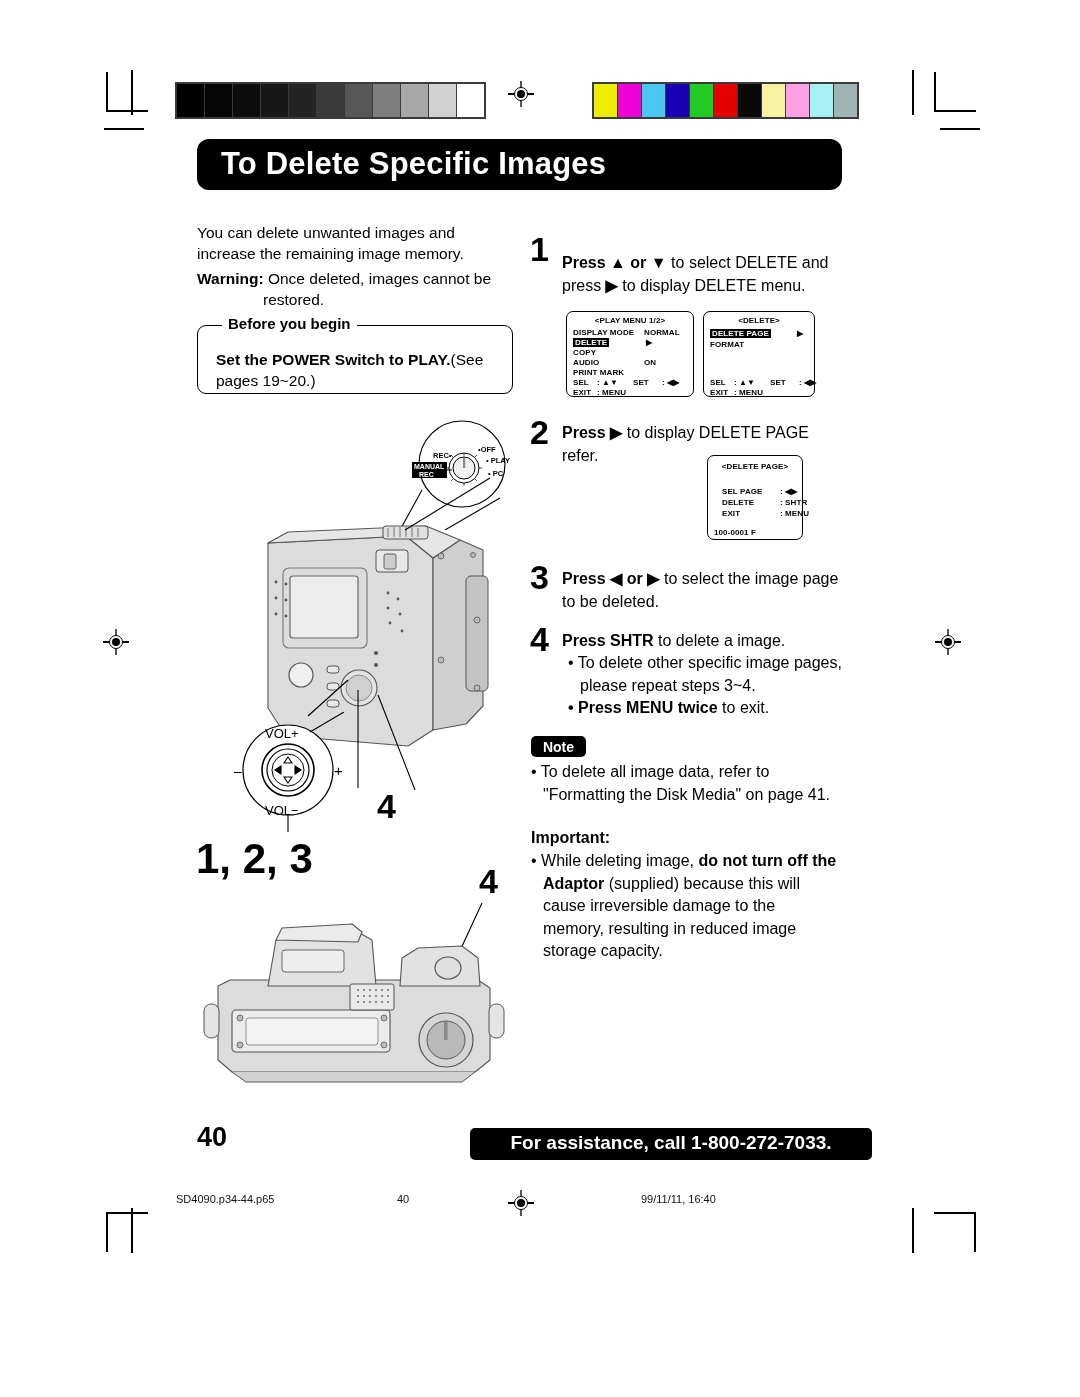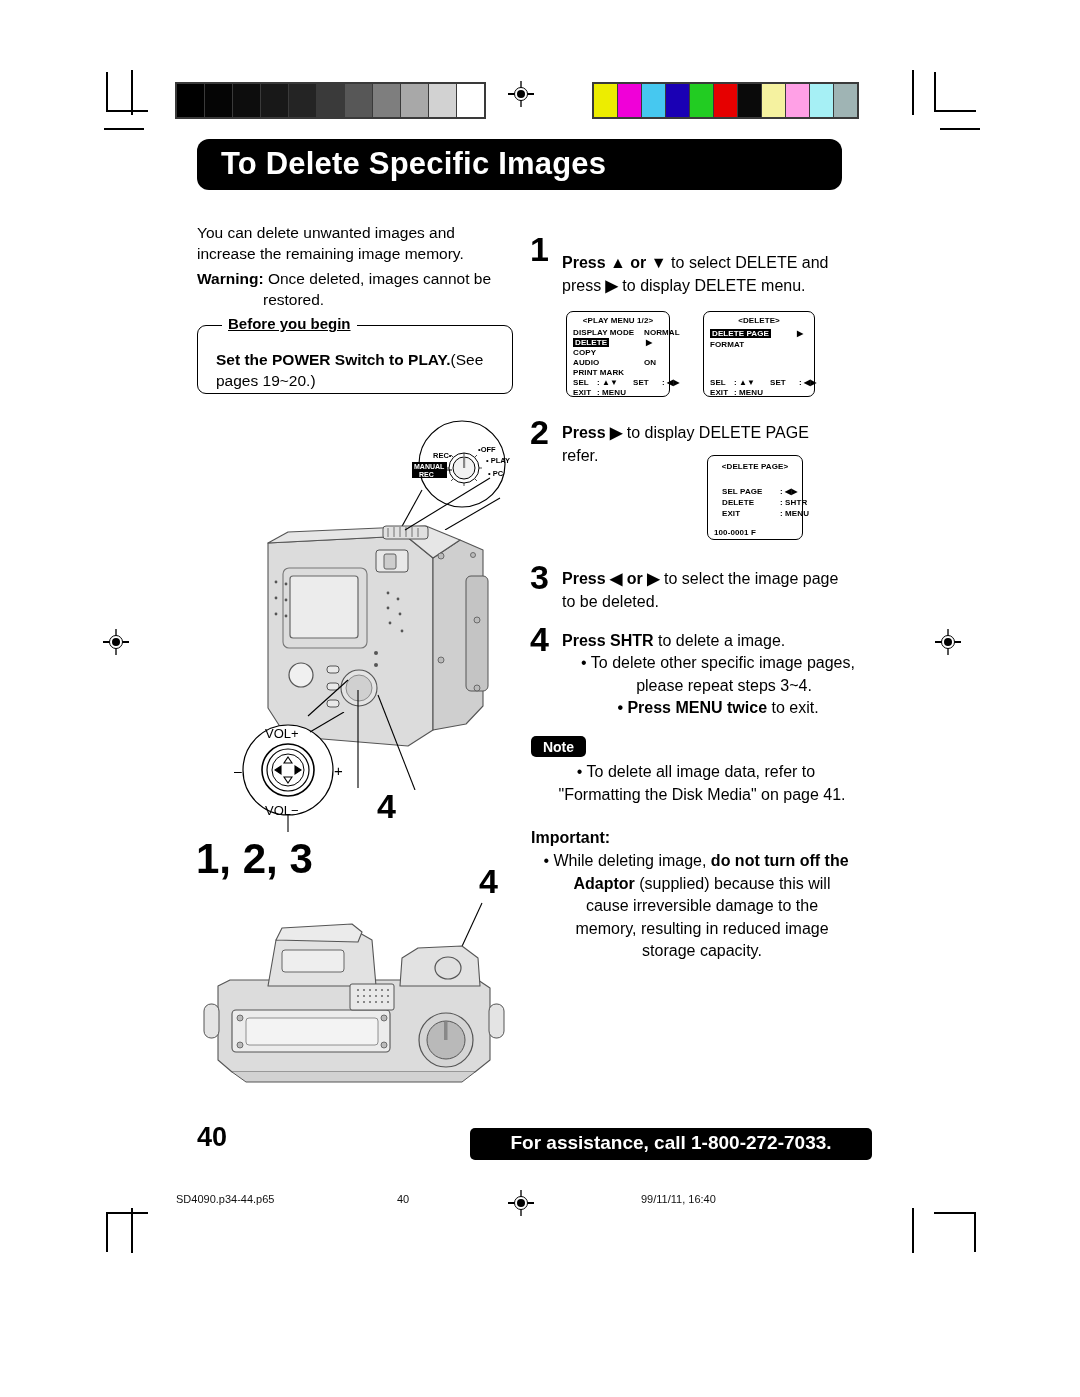--- a/index.html
+++ b/index.html
@@ -23,30 +23,30 @@
   .titlebar{position:absolute;left:197px;top:139px;width:645px;height:51px;background:#000;border-radius:12px;}
   .titlebar span{position:absolute;left:24px;top:7px;font-size:31px;font-weight:bold;color:#fff;letter-spacing:.2px;}
 
   
   .intro{position:absolute;left:197px;top:222px;width:320px;font-size:15.5px;line-height:21px;}
   .intro .warn{display:block;margin-top:4px;text-indent:0;}
   .intro .warn b{font-weight:bold;}
   .warnind{display:block;padding-left:66px;}
 
   .bybox{position:absolute;left:197px;top:325px;width:316px;height:69px;border:1.6px solid #000;border-radius:9px;box-sizing:border-box;}
-  .bylabel{position:absolute;left:222px;top:315px;background:#fff;padding:0 6px;font-size:15px;font-weight:bold;text-decoration:underline;}
+  .bylabel{position:absolute;left:222px;top:315px;background:#fff;padding:0 6px;font-size:15px;font-weight:bold;}
   .bybody{position:absolute;left:216px;top:349px;width:300px;font-size:15.5px;line-height:21px;}
   .bybody b{font-weight:bold;}
 
   
   .stepnum{position:absolute;font-size:34px;font-weight:bold;line-height:1;}
   .steptxt{position:absolute;font-size:16px;line-height:22.5px;}
   .steptxt b{font-weight:bold;}
   .bul{position:absolute;font-size:16px;line-height:22.5px;}
-  .bul div{padding-left:12px;text-indent:-12px;text-align:center;}
+  .bul div{padding-left:12px;text-indent:-12px;}
   .bul b{font-weight:bold;}
 
   
   .lcd{position:absolute;border:1.4px solid #000;border-radius:7px;background:#fff;box-sizing:border-box;font-size:8px;font-weight:bold;letter-spacing:.1px;}
   .lcd .ti{position:absolute;left:0;right:0;text-align:center;font-size:8px;}
   .lcd .row{position:absolute;white-space:nowrap;}
   .inv{background:#000;color:#fff;padding:0 2px;}
   .arw{font-size:8px;}
 
   
@@ -161,21 +161,21 @@
   <div class="steptxt" style="left:562px;top:252px;width:300px;">
     <b>Press</b>
     <b>▲</b> <b>or</b>
     <b>▼</b>
     <span>to select DELETE and</span><br>
     <span>press</span>
     <b>▶</b>
     <span>to display DELETE menu.</span>
   </div>
 
-  <div class="lcd" style="left:566px;top:311px;width:104px;height:86px;">
+  <div class="lcd" style="left:566px;top:311px;width:128px;height:86px;">
     <div class="ti" style="top:4px;">&lt;PLAY MENU 1/2&gt;</div>
     <div class="row" style="left:6px;top:16px;">DISPLAY MODE</div>
     <div class="row" style="left:77px;top:16px;">NORMAL</div>
     <div class="row" style="left:6px;top:26px;"><span class="inv">DELETE</span></div>
     <div class="row arw" style="left:79px;top:26px;">▶</div>
     <div class="row" style="left:6px;top:36px;">COPY</div>
     <div class="row" style="left:6px;top:46px;">AUDIO</div>
     <div class="row" style="left:77px;top:46px;">ON</div>
     <div class="row" style="left:6px;top:56px;">PRINT MARK</div>
     <div class="row" style="left:6px;top:66px;">SEL</div>

